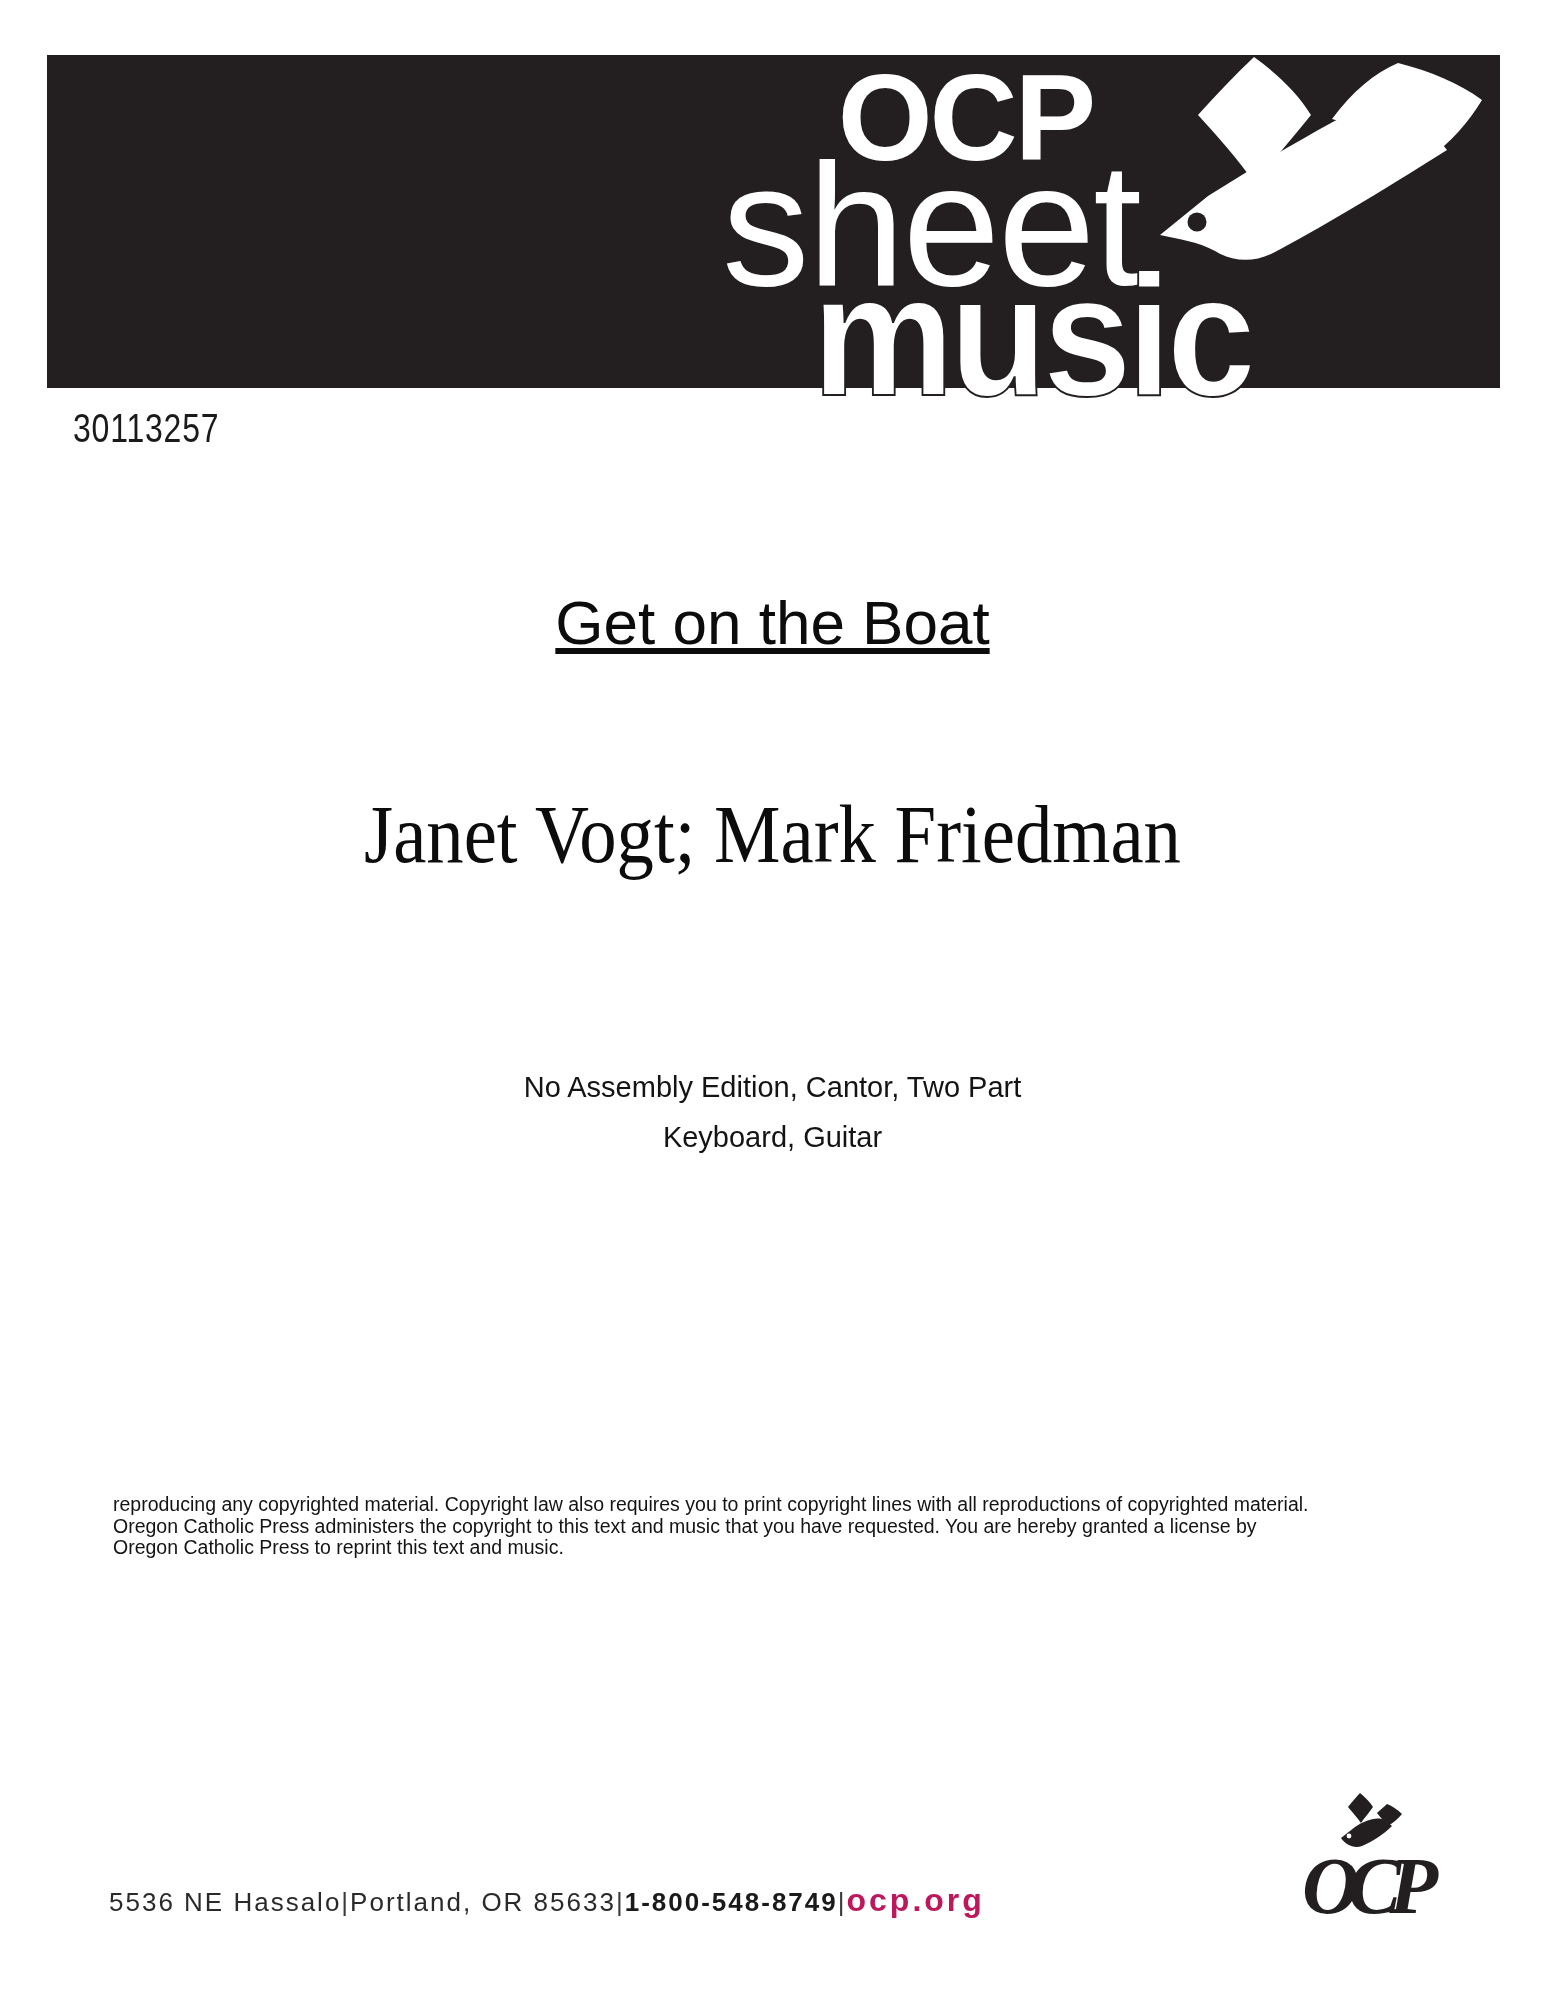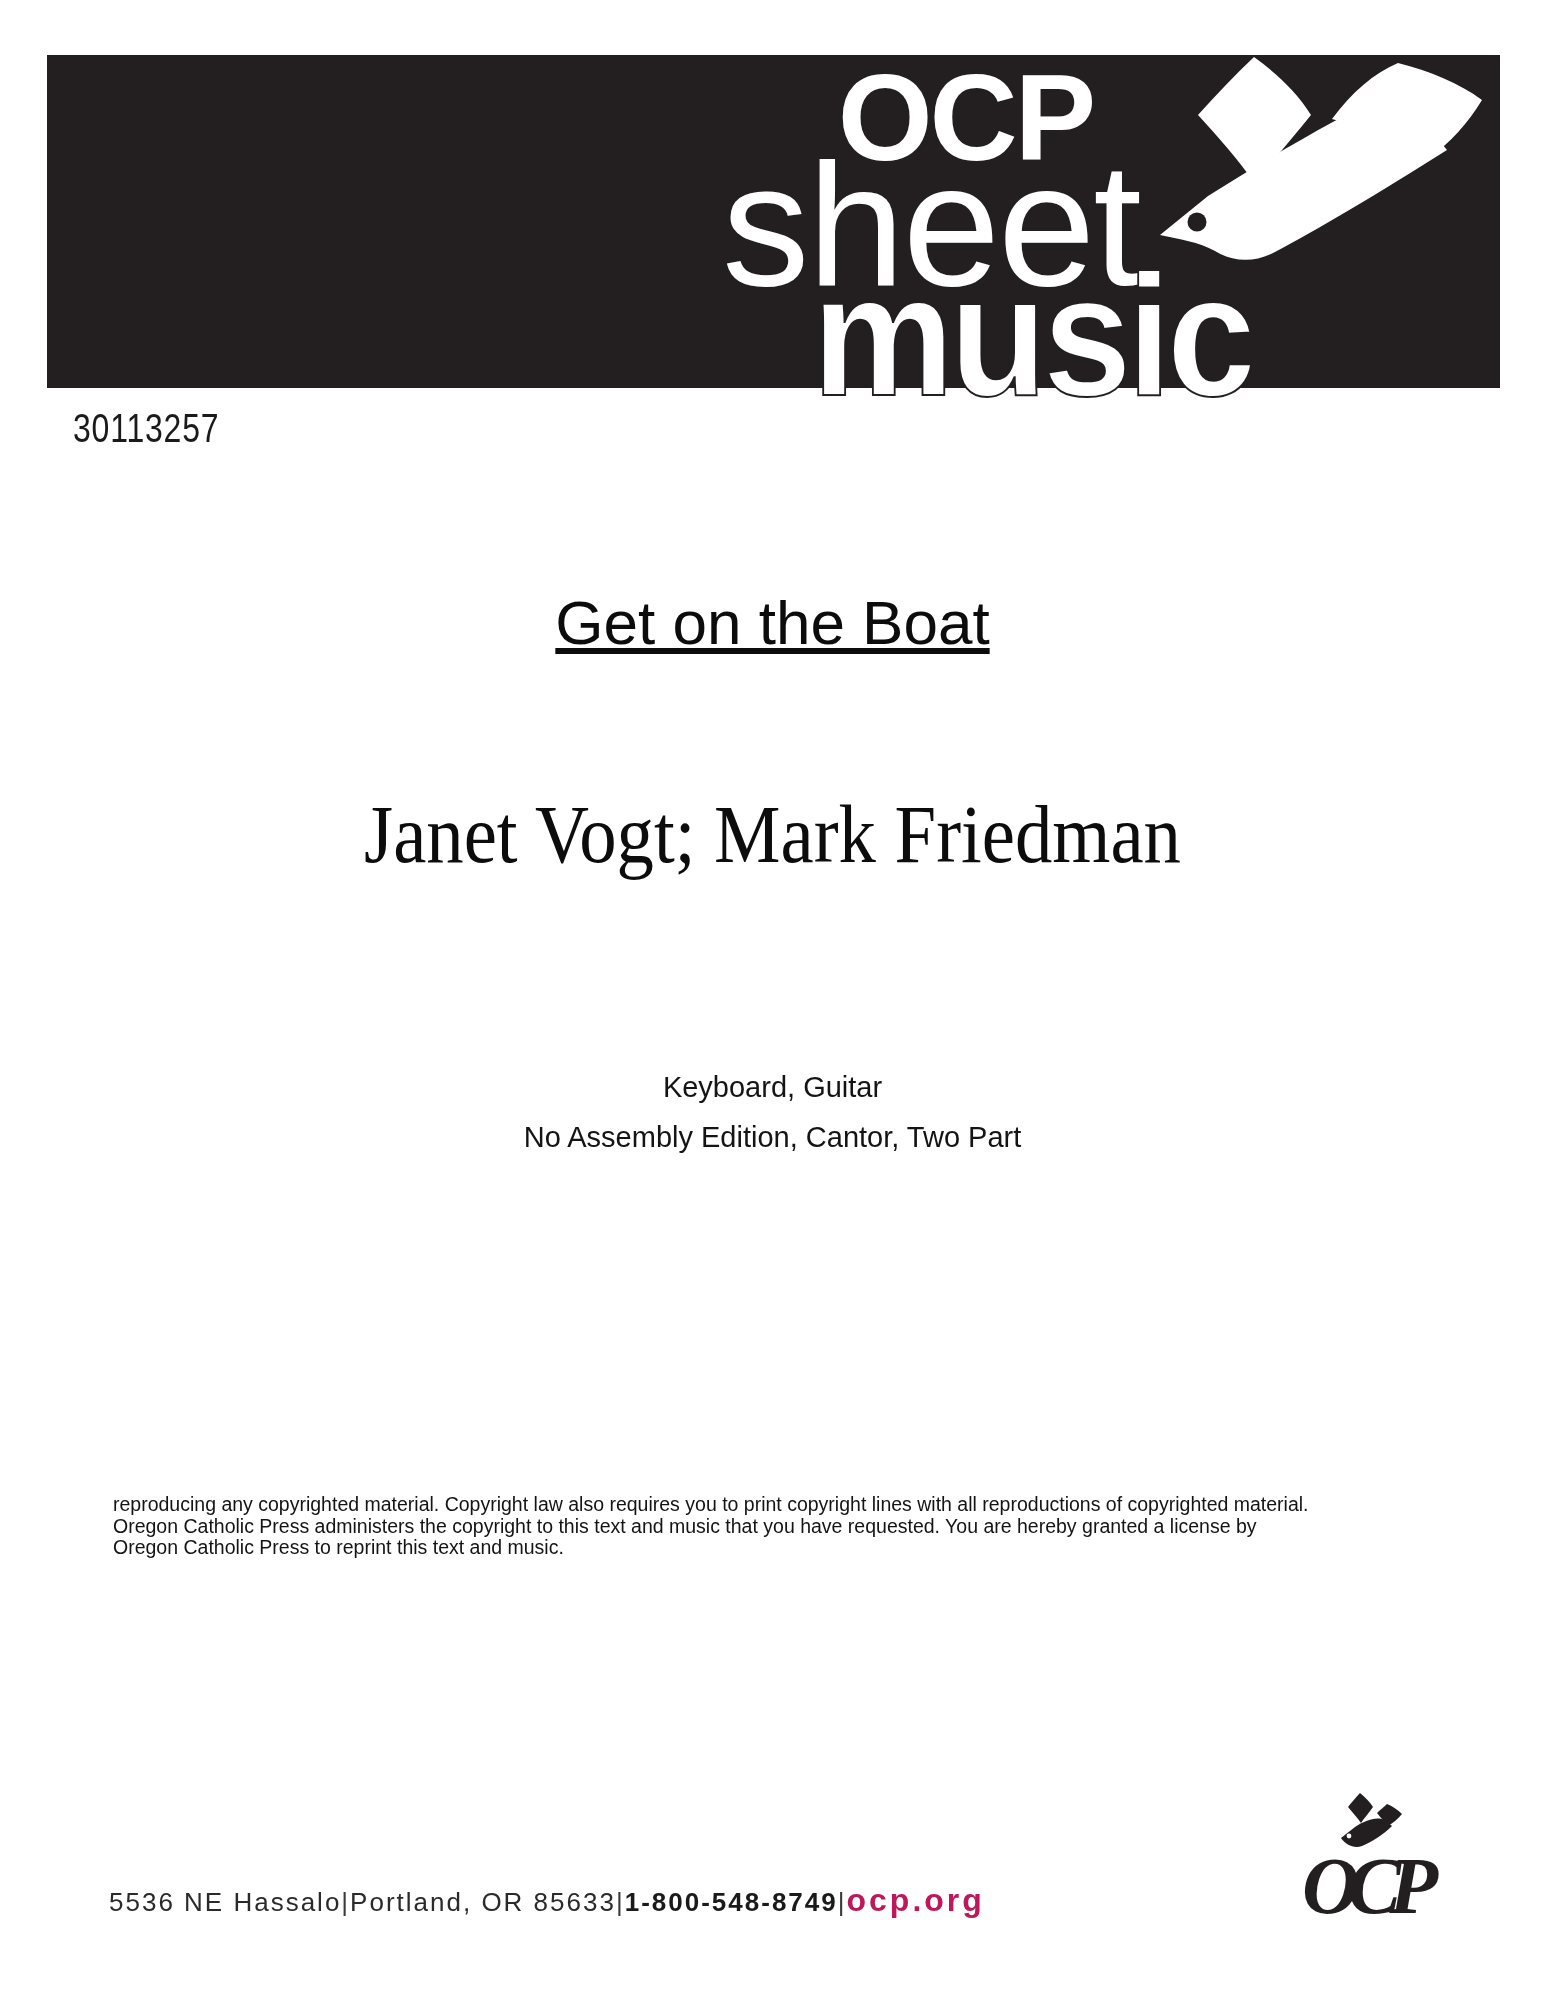--- a/index.html
+++ b/index.html
@@ -103,22 +103,22 @@
       <circle cx="39" cy="167" r="9.5" fill="#231f20"></circle>
     </svg>
   </div>
 
   <div class="catalog">30113257</div>
 
   <div class="title">Get on the Boat</div>
   <div class="composers">Janet Vogt; Mark Friedman</div>
 
   <div class="edition">
+    <div class="edition-line">No Assembly Edition, Cantor, Two Part</div>
     <div class="edition-line">Keyboard, Guitar</div>
-    <div class="edition-line">No Assembly Edition, Cantor, Two Part</div>
   </div>
 
   <div class="copyright">
     <div>reproducing any copyrighted material.  Copyright law also requires you to print copyright lines with all reproductions of copyrighted material.</div>
     <div>Oregon Catholic Press administers the copyright to this text and music that you have requested.  You are hereby granted a license by</div>
     <div>Oregon Catholic Press to reprint this text and music.</div>
   </div>
 
   <div class="footer-row">
     <span>5536 NE Hassalo</span>

